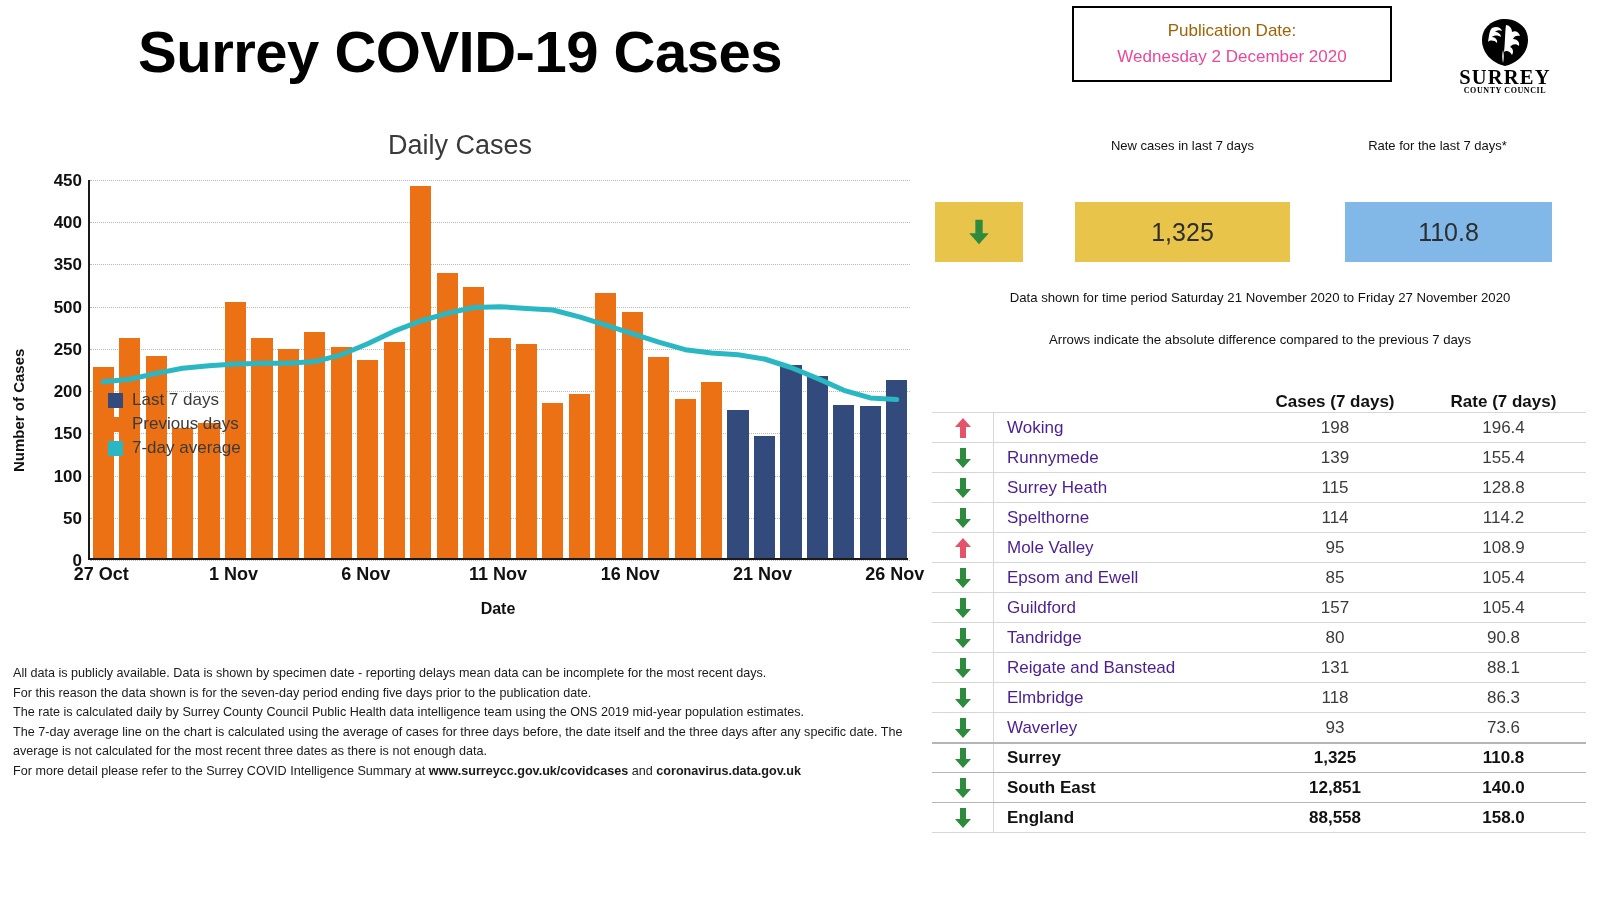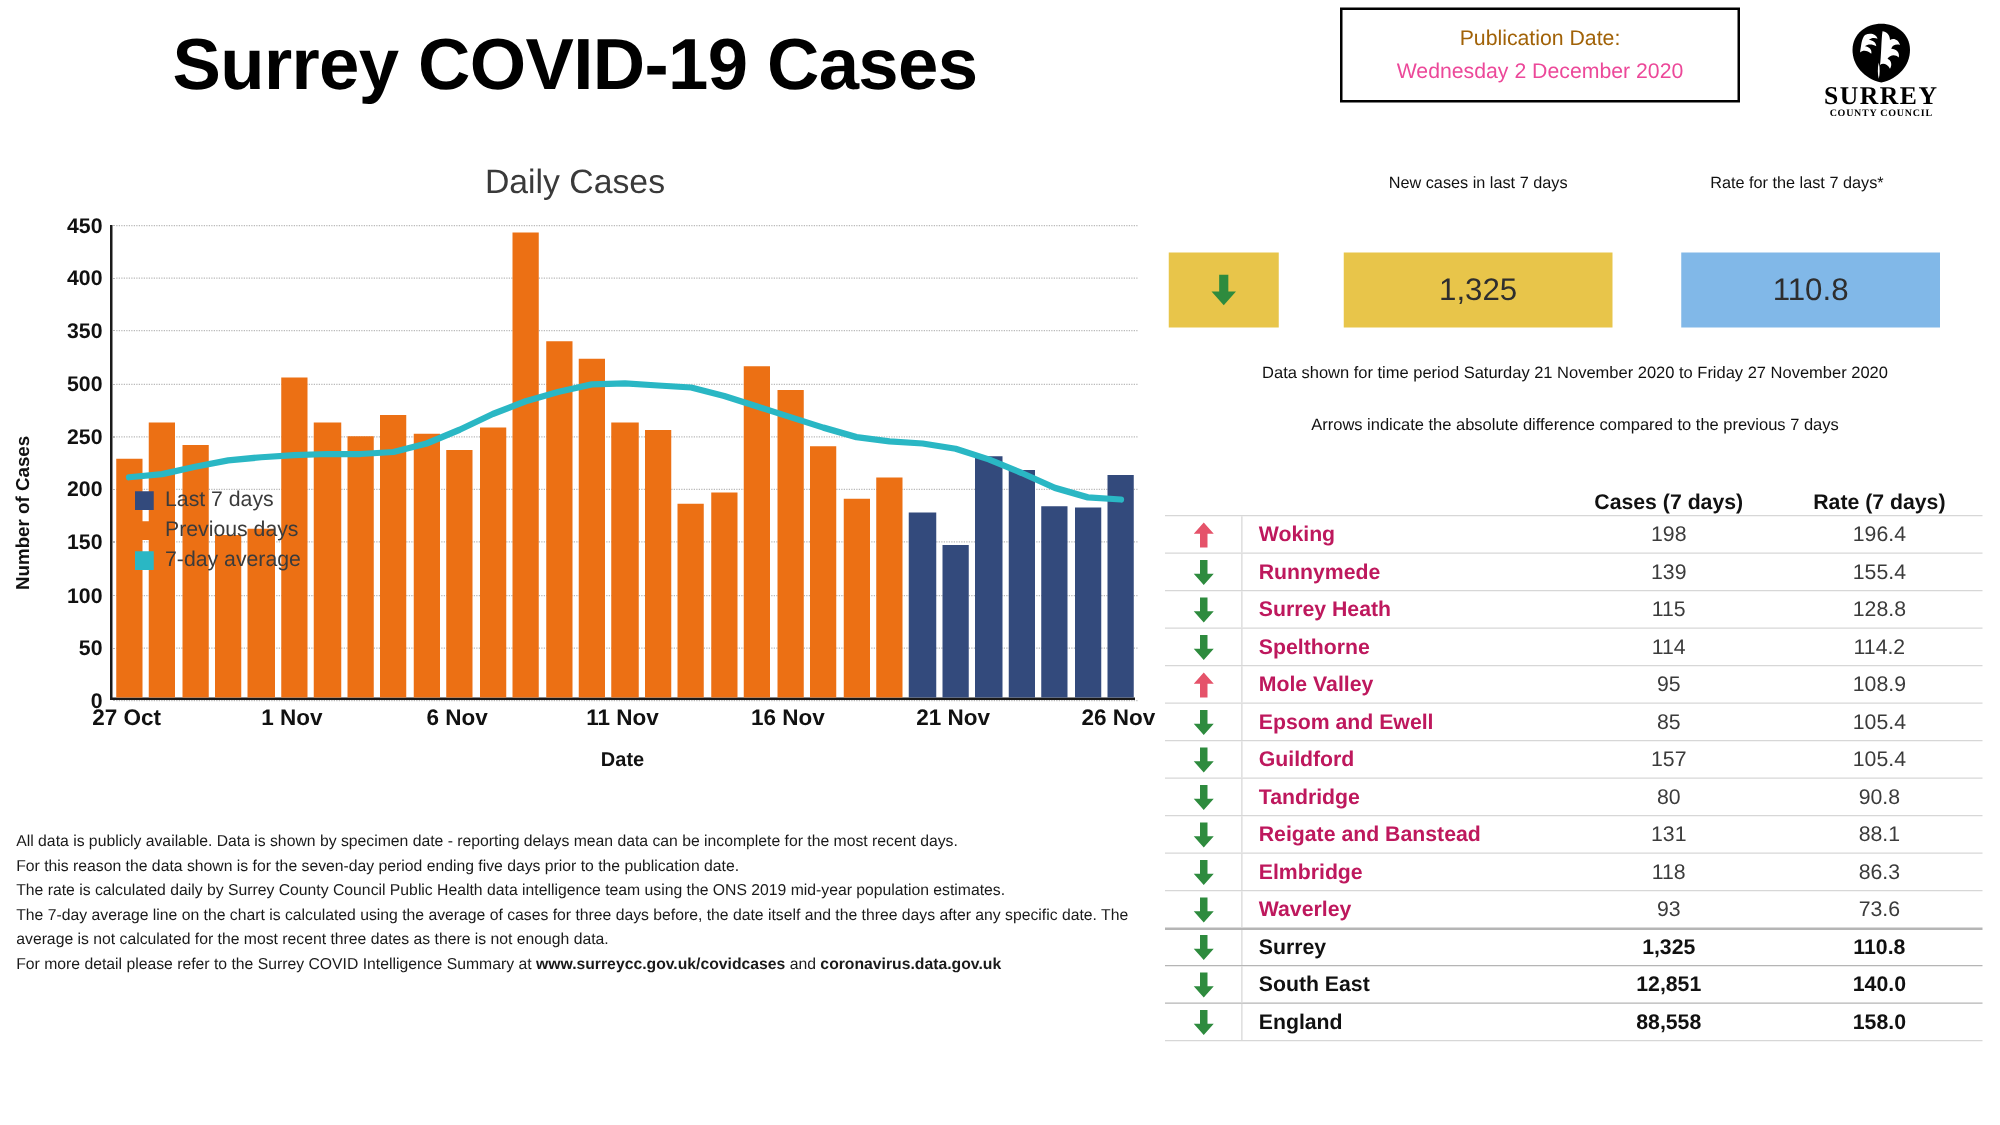--- a/index.html
+++ b/index.html
@@ -136,21 +136,21 @@
   .col-name  { width: 255px; flex: 0 0 255px; }
   .col-cases { width: 172px; flex: 0 0 172px; text-align: center; }
   .col-rate  { width: 165px; flex: 0 0 165px; text-align: center; }
 
   .trow {
     display: flex; align-items: center; height: 30px;
     border-top: 1px solid #d7d7d7;
   }
   .trow .col-arrow { display: flex; align-items: center; justify-content: center; height: 100%;
                       border-right: 1px solid #d7d7d7; }
-  .trow .col-name { font-size: 17px; color: #be185d; padding-left: 13px; font-weight: bold; }
+  .trow .col-name { font-size: 17px; color: #4c1d95; padding-left: 13px; }
   .trow .col-cases { font-size: 17px; color: #3b3b3b; }
   .trow .col-rate { font-size: 17px; color: #3b3b3b; }
   .trow.summary { border-top: 1px solid #b5b5b5; }
   .trow.summary .col-name,
   .trow.summary .col-cases,
   .trow.summary .col-rate { font-weight: 700; color: #111; }
   .trow.first-summary { border-top: 2px solid #b5b5b5; }
   #tbl-bottom { border-top: 1px solid #d7d7d7; }
 
   .arrow { width: 18px; height: 22px; display: block; }

